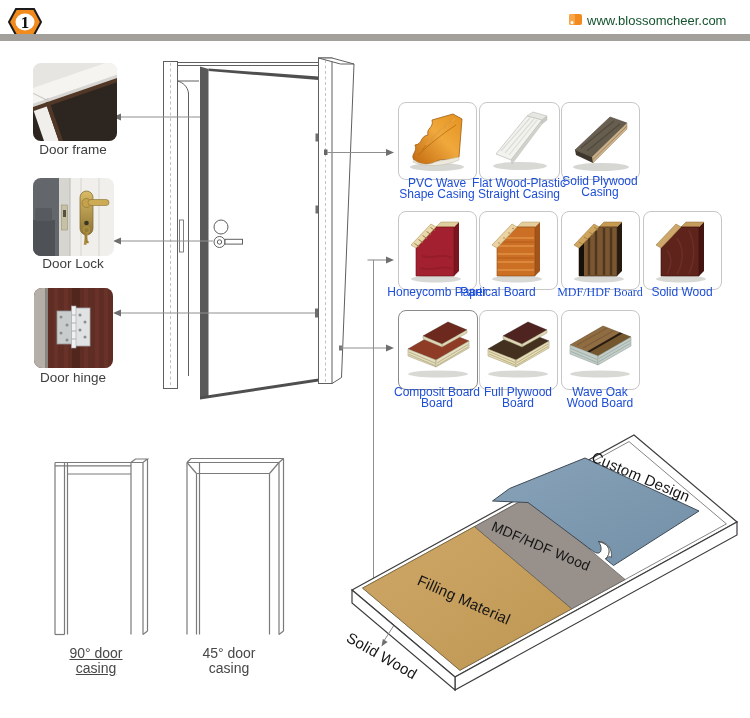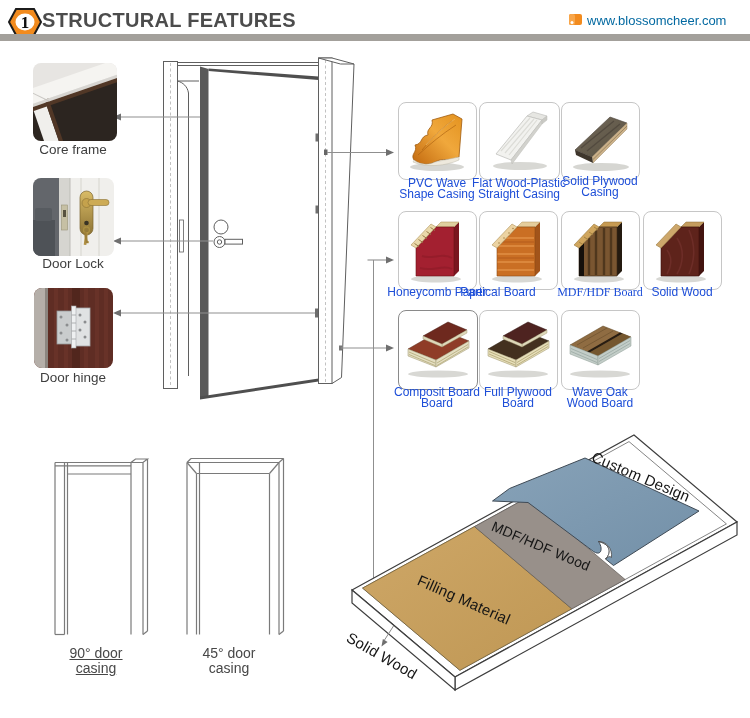--- a/index.html
+++ b/index.html
@@ -2,21 +2,21 @@
 <html><head>
 <meta charset="utf-8">
 <style>
   html,body{margin:0;padding:0;}
   body{width:750px;height:718px;position:relative;background:#ffffff;overflow:hidden;
        font-family:"Liberation Sans","DejaVu Sans",sans-serif;}
   .abs{position:absolute;}
   
   .hdr-title{left:42px;top:9px;font-size:20px;font-weight:bold;color:#4c4c4c;letter-spacing:.3px;}
   .hdr-bar{left:0;top:34px;width:750px;height:7px;background:#a3a09b;}
-  .site-text{left:587px;top:13px;font-size:13px;color:#0369a1;}
+  .site-text{left:587px;top:13px;font-size:13px;color:#14532d;}
   .site-icon{left:568px;top:13px;width:15px;height:13px;}
   
   .photo{border-radius:8px;overflow:hidden;}
   .lbl{position:absolute;text-align:center;color:#1d4ed8;font-size:12px;line-height:10.5px;}
   .lbl span{display:block;}
   .photolabel{position:absolute;text-align:center;font-size:13.5px;color:#3e3e3e;width:120px;}
   .caslabel{position:absolute;text-align:center;font-size:14px;color:#474747;line-height:15px;width:120px;}
   .caslabel span{display:block;}
   .layerlabel{position:absolute;font-size:15px;color:#151515;text-align:center;letter-spacing:.2px;}
   
@@ -27,21 +27,20 @@
 </style>
 </head>
 <body>
 
 <div class="abs" style="left:0;top:0;width:750px;height:41px;">
   <svg class="abs" style="left:8px;top:8px;" width="34" height="28" viewBox="0 0 34 28">
     <polygon points="8,1 26,1 33,14 26,27 8,27 1,14" fill="#f28b1e" stroke="#1c1c1c" stroke-width="2"></polygon>
     <ellipse cx="17" cy="14" rx="9.5" ry="8.5" fill="#ffffff"></ellipse>
     <text x="17" y="20" text-anchor="middle" font-family="Liberation Serif, DejaVu Serif, serif" font-size="17" font-weight="bold" fill="#111">1</text>
   </svg>
-  <div class="abs hdr-title">STRUCTURAL FEATURES</div>
   <svg class="abs site-icon" viewBox="0 0 15 13">
     <rect x="1" y="1" width="13" height="11" rx="2" fill="#f28b1e"></rect>
     <rect x="1" y="1" width="6" height="11" rx="2" fill="#f8a64a"></rect>
     <circle cx="4" cy="9.5" r="1.5" fill="#ffffff"></circle>
   </svg>
   <div class="abs site-text">www.blossomcheer.com</div>
   <div class="abs hdr-bar"></div>
 </div>
 
 <svg class="abs" style="left:0;top:0;" width="750" height="718" viewBox="0 0 750 718">
@@ -181,21 +180,21 @@
       <rect x="-25" y="33" width="150" height="90" fill="#2c2520"></rect>
       <rect x="0" y="14" width="14" height="110" fill="#f0efec"></rect>
       <rect x="14" y="20" width="4" height="104" fill="#513726"></rect>
       <rect x="-25" y="12" width="150" height="15" fill="#f5f4f1"></rect>
       <rect x="-25" y="27" width="150" height="3" fill="#d7d5d1"></rect>
       <rect x="-25" y="30" width="150" height="4" fill="#513726"></rect>
       <line x1="0" y1="12" x2="18" y2="30" stroke="#c9c7c3"></line>
     </g>
   </svg>
 </div>
-<div class="photolabel" style="left:13px;top:142px;">Core frame</div>
+<div class="photolabel" style="left:13px;top:142px;">Door frame</div>
 
 <div class="abs photo" style="left:33px;top:178px;width:81px;height:78px;">
   <svg width="81" height="78" viewBox="0 0 81 78">
     <defs>
       <linearGradient id="brass" x1="0" y1="0" x2="0" y2="1">
         <stop offset="0" stop-color="#d9bb66"></stop>
           <stop offset="1" stop-color="#8d7334"></stop>
       </linearGradient>
     </defs>
     <rect width="81" height="78" fill="#f0efec"></rect>

